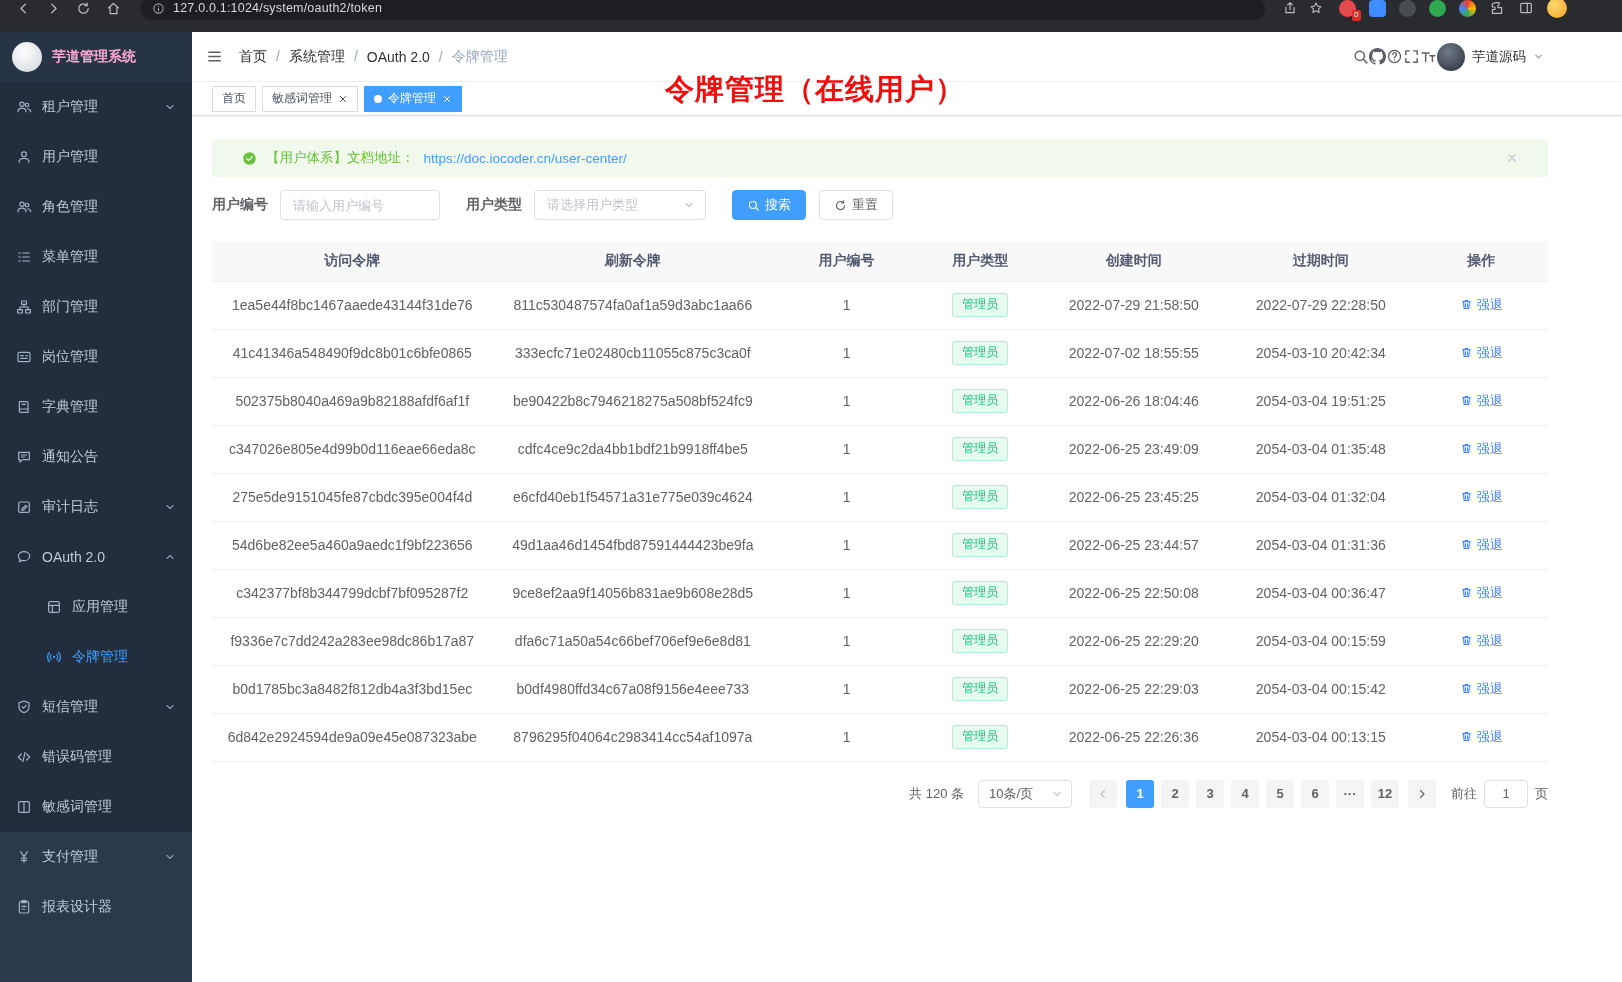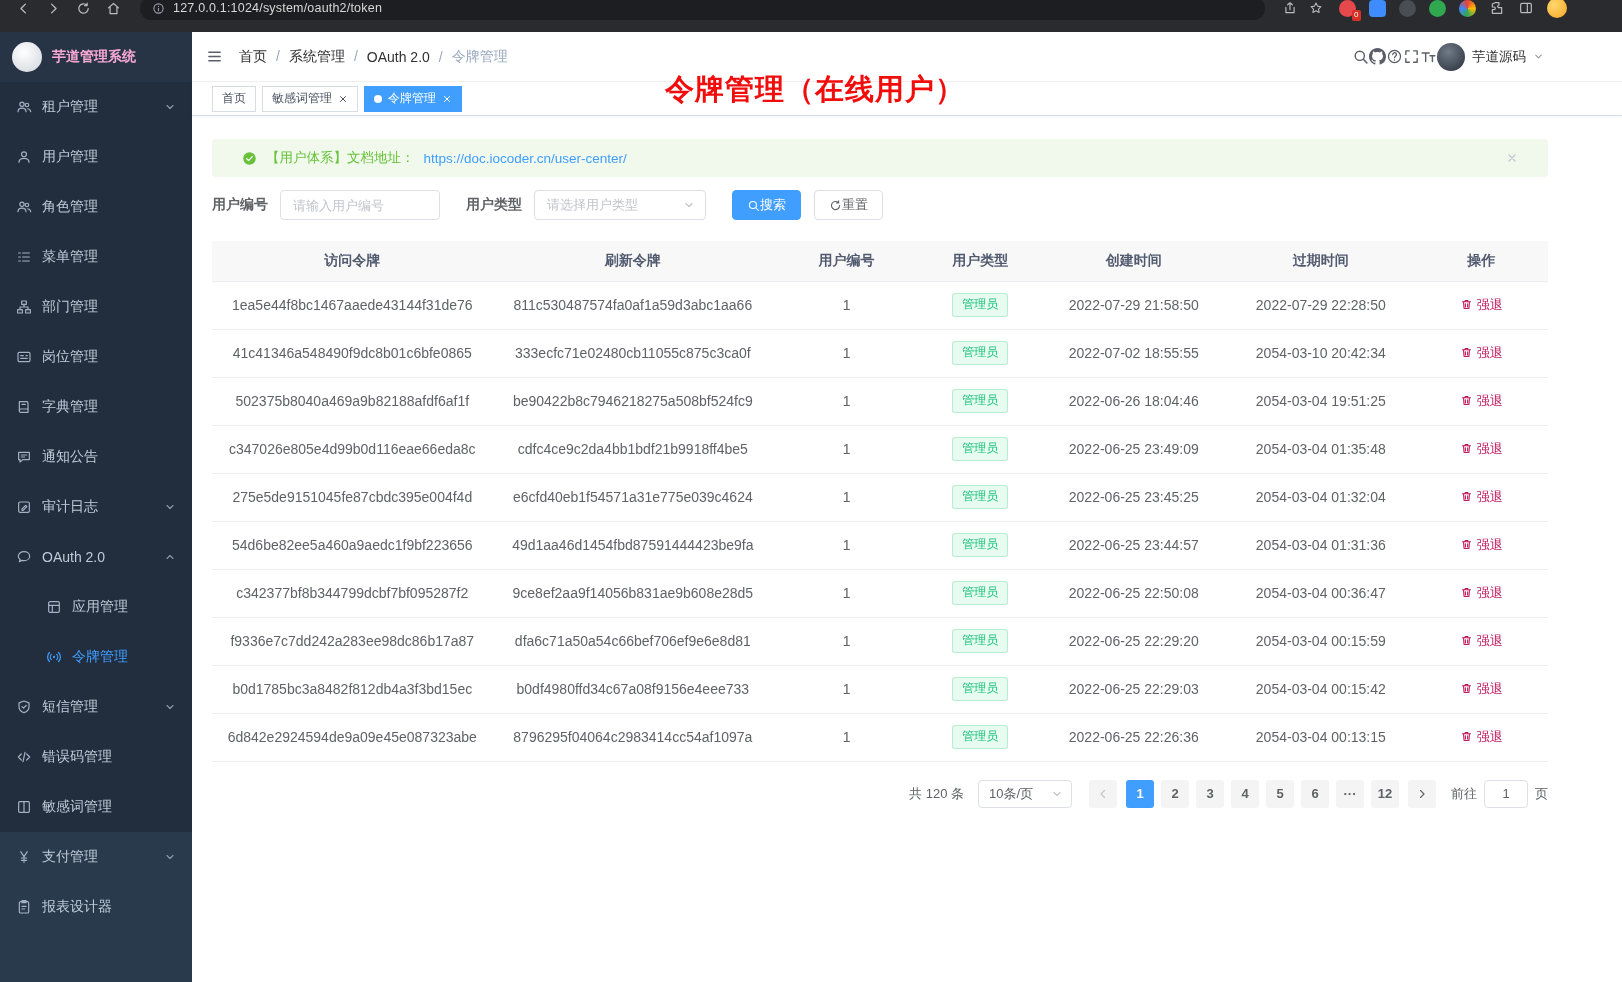--- a/index.html
+++ b/index.html
@@ -79,29 +79,29 @@
   .alert-link { color:#409eff; font-size:13.5px; text-decoration:none; cursor:pointer; }
   .alert-close { margin-left:auto; color:#c0c4cc; display:flex; cursor:pointer; }
   .alert-close svg { width:12px; height:12px; }
 
   .filters { display:flex; align-items:center; margin-bottom:21px; }
   .f-label { font-weight:bold; color:#606266; font-size:14px; margin-right:12px; }
   .f-input { width:160px; height:30px; border:1px solid #dcdfe6; border-radius:4px; padding:0 12px; font-size:13px; color:#606266; outline:none; margin-right:26px; font-family:inherit; }
   .f-input::placeholder { color:#c0c4cc; }
   .f-select { width:172px; height:30px; border:1px solid #dcdfe6; border-radius:4px; padding:0 10px 0 12px; display:flex; align-items:center; justify-content:space-between; color:#c0c4cc; font-size:13px; background:#fff; cursor:pointer; margin-right:26px; }
   .sel-caret { width:12px !important; height:12px !important; color:#c0c4cc; }
-  .btn { height:30px; display:inline-flex; align-items:center; padding:0 14px; border:1px solid #dcdfe6; border-radius:4px; background:#fff; color:#606266; font-size:13px; cursor:pointer; font-family:inherit; }
+  .btn { height:30px; display:inline-flex; align-items:center; gap:5px; padding:0 14px; border:1px solid #dcdfe6; border-radius:4px; background:#fff; color:#606266; font-size:13px; cursor:pointer; font-family:inherit; }
   .btn svg { width:13px; height:13px; }
   .btn-primary { background:#409eff; border-color:#409eff; color:#fff; margin-right:13px; }
 
   table.tbl { width:100%; border-collapse:collapse; table-layout:fixed; }
   .tbl th { background:#f8f8f9; color:#515a6e; font-weight:bold; font-size:14px; height:40px; text-align:center; border-bottom:1px solid #ebeef5; }
   .tbl td { height:48px; text-align:center; font-size:14px; color:#606266; border-bottom:1px solid #ebeef5; white-space:nowrap; overflow:hidden; }
   .badge-success { display:inline-block; background:#e8fbf1; color:#18c278; border:1px solid rgba(24,194,120,.25); padding:3px 9px; border-radius:3px; font-size:12px; line-height:1.3; }
-  .action-link { color:#be185d; font-size:13px; display:inline-flex; align-items:center; gap:4px; cursor:pointer; text-decoration:none; }
+  .action-link { color:#3b82f6; font-size:13px; display:inline-flex; align-items:center; gap:4px; cursor:pointer; text-decoration:none; }
   .action-link svg { width:13px; height:13px; }
 
   .pagination { display:flex; align-items:center; justify-content:flex-end; margin-top:18px; gap:9px; color:#606266; font-size:13px; }
   .pg-total { margin-right:5px; }
   .pg-size { width:94px; height:28px; border:1px solid #dcdfe6; border-radius:4px; display:flex; align-items:center; justify-content:space-between; padding:0 8px 0 10px; color:#606266; cursor:pointer; background:#fff; margin-right:8px; }
   .pg-btn { min-width:28px; height:28px; background:#f4f4f5; border-radius:3px; display:inline-flex; align-items:center; justify-content:center; color:#606266; font-size:13px; cursor:pointer; padding:0 4px; font-weight:600; }
   .pg-btn.active { background:#409eff; color:#fff; }
   .pg-btn svg { width:12px; height:12px; }
   .pg-prev { color:#c0c4cc; }
   .pg-pages { display:inline-flex; gap:7px; }

